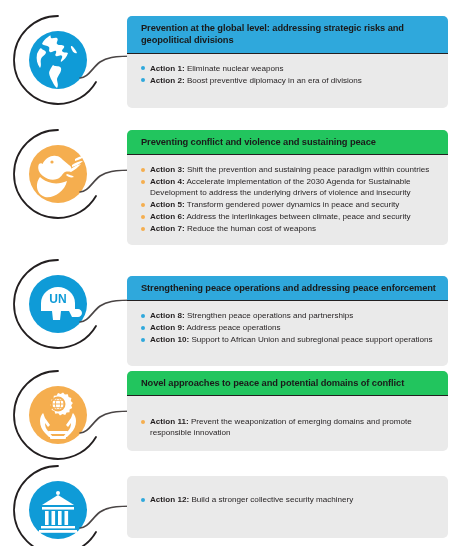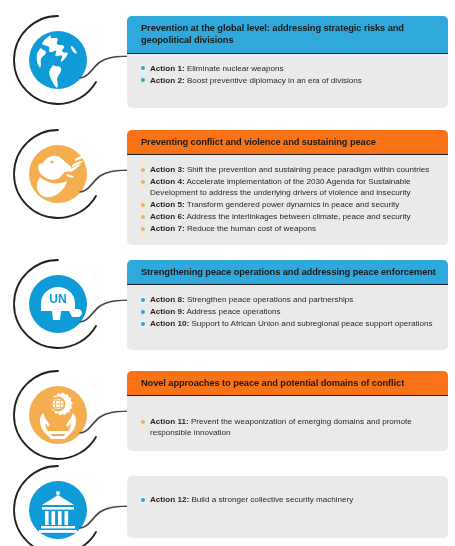--- a/index.html
+++ b/index.html
@@ -64,21 +64,21 @@
     box-sizing: border-box;
     padding: 6px 10px 6px 14px;
     font-size: 9.3px;
     font-weight: bold;
     line-height: 1.32;
     color: #1a1a1a;
     letter-spacing: -0.01em;
     border-bottom: 1.6px solid #231f20;
   }
   .panel.blue  .panel-header { background: #2fa8dc; }
-  .panel.orange .panel-header { background: #f97316; }
+  .panel.orange .panel-header { background: #22c55e; }
 
   .panel-body {
     padding: 9px 12px 10px 14px;
   }
   .bullet-list {
     list-style: none;
     margin: 0;
     padding: 0;
   }
   .bullet-list li {
@@ -207,21 +207,21 @@
           <path d="M58 53h10c2 0 4 2 4 4 0 2-2 4-4 4h-6z"></path>
         </g>
         <text x="48" y="47" fill="#0f9bd7" font-family="'Liberation Sans', sans-serif" font-size="12" font-weight="bold" text-anchor="middle">UN</text>
       </svg>
     </div>
     <div class="connector" style="top:26px;">
       <svg width="60" height="46" viewBox="0 0 60 46">
         <path d="M2 44 C10 44 14 34 22 28 C28 24 34 22 60 22" fill="none" stroke="#4a4545" stroke-width="1.6" stroke-linecap="round"></path>
       </svg>
     </div>
-    <div class="panel blue" style="top:8px; height:90px;">
+    <div class="panel blue" style="top:24px; height:90px;">
       <div class="panel-header">Strengthening peace operations and addressing peace enforcement</div>
       <div class="panel-body">
         <ul class="bullet-list">
           <li>
             <b>Action 8:</b>
             <span>Strengthen peace operations and partnerships</span>
           </li>
           <li>
             <b>Action 9:</b>
             <span>Address peace operations</span>

